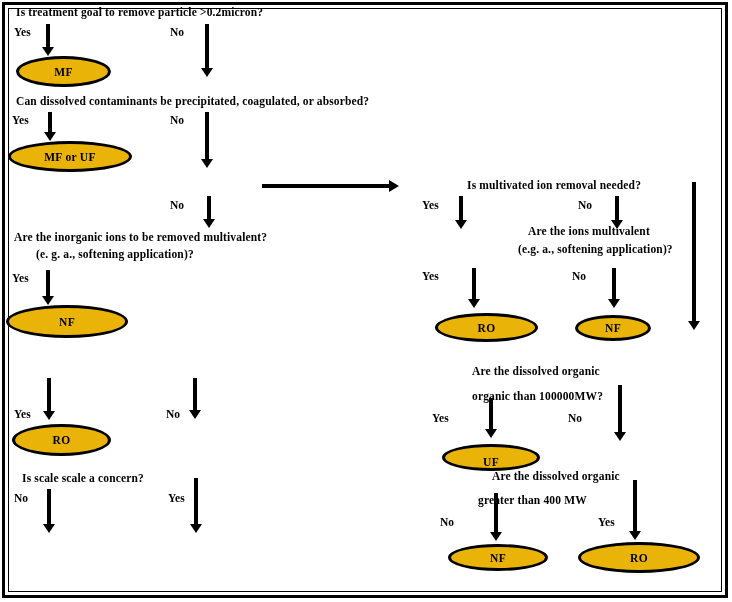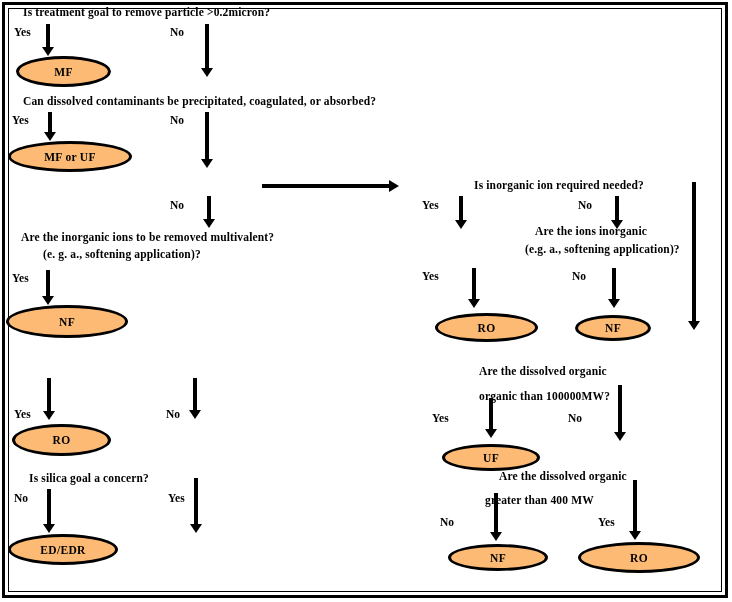--- a/index.html
+++ b/index.html
@@ -36,29 +36,29 @@
   }
 
   
   .lbl {
     position: absolute;
     font-weight: bold;
     color: #000000;
     white-space: nowrap;
     line-height: 1.05;
   }
-  .q { font-size: 11.5px; letter-spacing: 0.15px; margin-left: 7px; }
+  .q { font-size: 11.5px; letter-spacing: 0.15px; }
   .yn { font-size: 11.5px; }
 
   
   .oval {
     position: absolute;
     border: 3.5px solid #000000;
     border-radius: 50%;
-    background: #fdba74;
+    background: #eab308;
     box-sizing: border-box;
     display: flex;
     align-items: center;
     justify-content: center;
   }
   .oval span {
     font-weight: bold;
     font-size: 11.5px;
     color: #000000;
     white-space: nowrap;
@@ -155,44 +155,41 @@
   <div class="lbl yn" style="left:14px; top:408px;">Yes</div>
   <div class="varrow head" style="left:47px; top:378px; height:34px;"></div>
 
   <div class="lbl yn" style="left:166px; top:408px;">No</div>
   <div class="varrow head" style="left:193px; top:378px; height:33px;"></div>
 
   <div class="oval" style="left:12px; top:424px; width:99px; height:32px;">
     <span>RO</span>
   </div>
 
-  <div class="lbl q" style="left:22px; top:472px;">Is silica goal a concern?</div>
+  <div class="lbl q" style="left:22px; top:472px;">Is scale scale a concern?</div>
 
   <div class="lbl yn" style="left:14px; top:492px;">No</div>
   <div class="varrow head" style="left:47px; top:489px; height:36px;"></div>
 
   <div class="lbl yn" style="left:168px; top:492px;">Yes</div>
   <div class="varrow head" style="left:194px; top:478px; height:47px;"></div>
 
-  <div class="oval" style="left:8px; top:534px; width:110px; height:31px;">
-    <span>ED/EDR</span>
-  </div>
-
-
-  <div class="lbl q" style="left:467px; top:179px; z-index:40;">Is inorganic ion required needed?</div>
+
+
+  <div class="lbl q" style="left:467px; top:179px; z-index:40;">Is multivated ion removal needed?</div>
 
   <div class="lbl yn" style="left:422px; top:199px;">Yes</div>
   <div class="varrow head" style="left:459px; top:196px; height:25px;"></div>
 
   <div class="lbl yn" style="left:578px; top:199px;">No</div>
   <div class="varrow head" style="left:615px; top:196px; height:25px;"></div>
 
   <div class="varrow head" style="left:692px; top:182px; height:140px;"></div>
 
-  <div class="lbl q" style="left:528px; top:225px;">Are the ions inorganic</div>
+  <div class="lbl q" style="left:528px; top:225px;">Are the ions multivalent</div>
   <div class="lbl q" style="left:482px; top:243px;padding-left:36px;">(e.g. a., softening application)?</div>
 
   <div class="lbl yn" style="left:422px; top:270px;">Yes</div>
   <div class="varrow head" style="left:472px; top:268px; height:32px;"></div>
 
   <div class="lbl yn" style="left:572px; top:270px;">No</div>
   <div class="varrow head" style="left:612px; top:268px; height:32px;"></div>
 
   <div class="oval" style="left:435px; top:313px; width:103px; height:29px;">
     <span>RO</span>
@@ -204,21 +201,21 @@
 
   <div class="lbl q" style="left:472px; top:365px;">Are the dissolved organic</div>
   <div class="lbl q" style="left:472px; top:390px;">organic than 100000MW?</div>
 
   <div class="lbl yn" style="left:432px; top:412px;">Yes</div>
   <div class="varrow head" style="left:489px; top:398px; height:32px;"></div>
 
   <div class="lbl yn" style="left:568px; top:412px;">No</div>
   <div class="varrow head" style="left:618px; top:385px; height:48px;"></div>
 
-  <div class="oval" style="left:442px; top:444px; width:98px; height:27px;">
+  <div class="oval" style="left:442px; top:444px; width:98px; height:27px;align-items:flex-end;">
     <span>UF</span>
   </div>
 
   <div class="lbl q" style="left:492px; top:470px;">Are the dissolved organic</div>
   <div class="lbl q" style="left:478px; top:494px;">greater than 400 MW</div>
 
   <div class="lbl yn" style="left:440px; top:516px;">No</div>
   <div class="varrow head" style="left:494px; top:493px; height:40px;"></div>
 
   <div class="lbl yn" style="left:598px; top:516px;">Yes</div>

